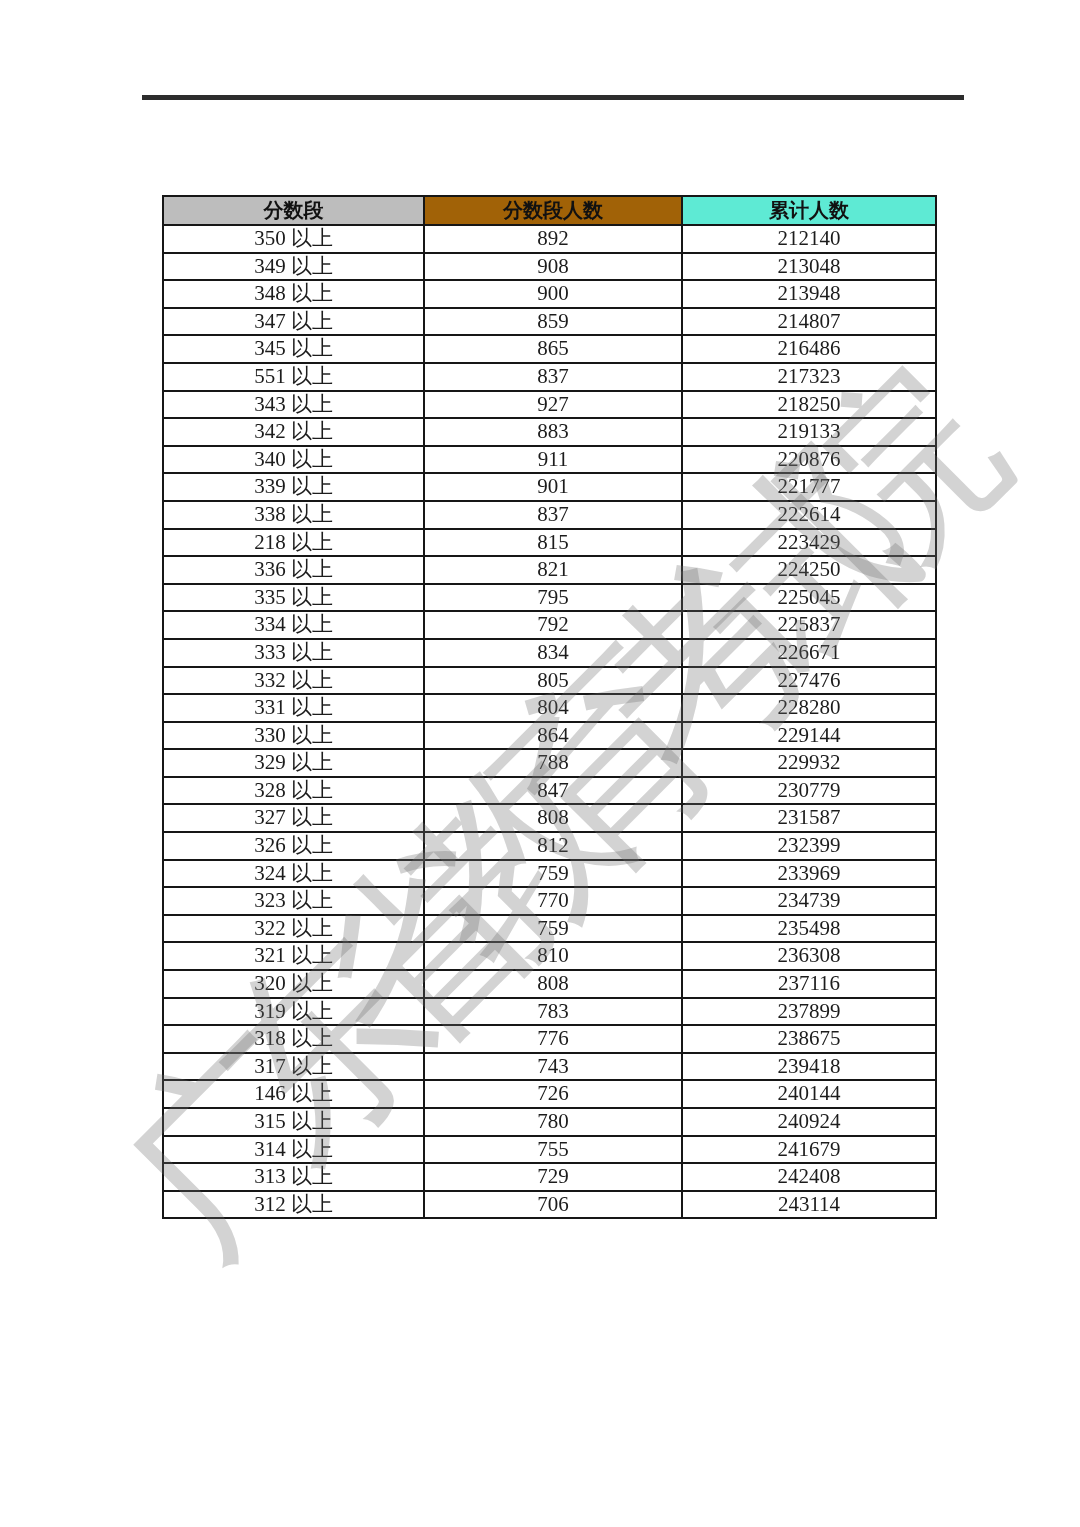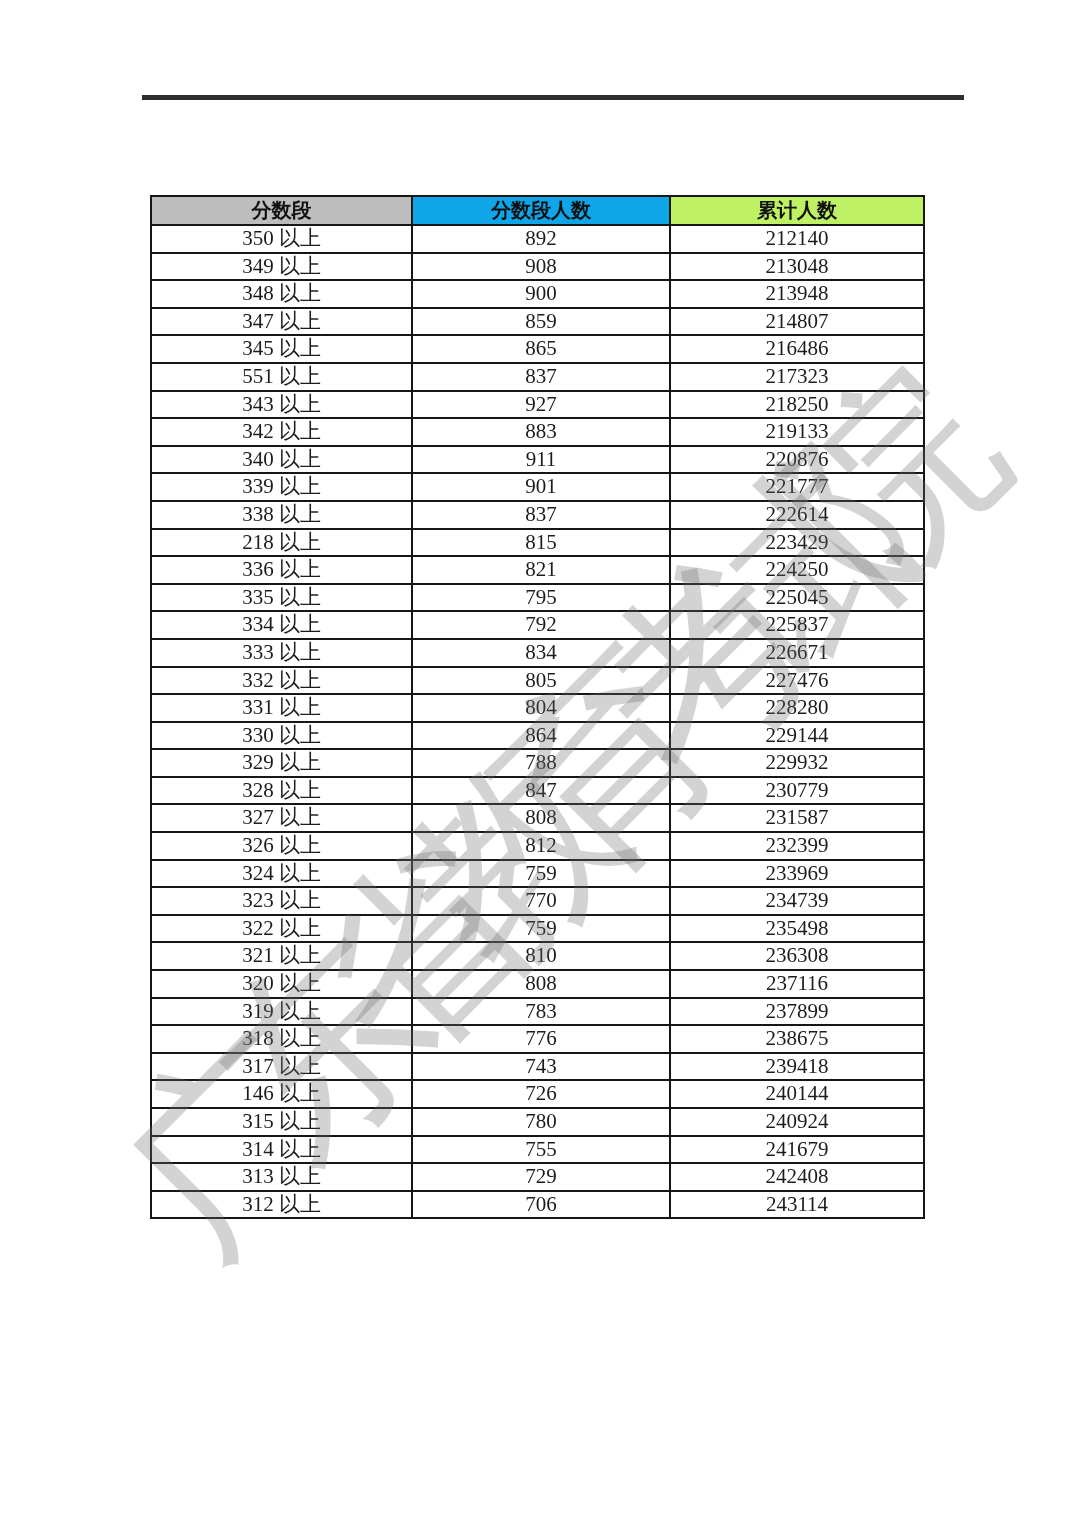--- a/index.html
+++ b/index.html
@@ -18,21 +18,21 @@
   .top-rule {
     position: absolute;
     left: 142px;
     top: 95px;
     width: 822px;
     height: 5px;
     background: #2d2d2d;
   }
   table.score-table {
     position: absolute;
-    left: 150px;
+    left: 162px;
     top: 195px;
     width: 773px;
     border-collapse: collapse;
     table-layout: fixed;
   }
   .score-table col.c1 { width: 261px; }
   .score-table col.c2 { width: 258px; }
   .score-table col.c3 { width: 254px; }
   .score-table th, .score-table td {
     border: 2px solid #161616;
@@ -78,22 +78,22 @@
 
   <table class="score-table">
     <colgroup>
       <col class="c1">
         <col class="c2">
         <col class="c3">
     </colgroup>
     <thead>
       <tr>
         <th style="background: rgb(189, 189, 189);">分数段</th>
-        <th style="background: #0ea5e9;">分数段人数</th>
-        <th style="background: #bef264;">累计人数</th>
+        <th style="background: #a16207;">分数段人数</th>
+        <th style="background: #5eead4;">累计人数</th>
       </tr>
     </thead>
     <tbody>
         <tr>
           <td>350 以上</td>
           <td>892</td>
           <td>212140</td>
         </tr>
         <tr>
           <td>349 以上</td>

